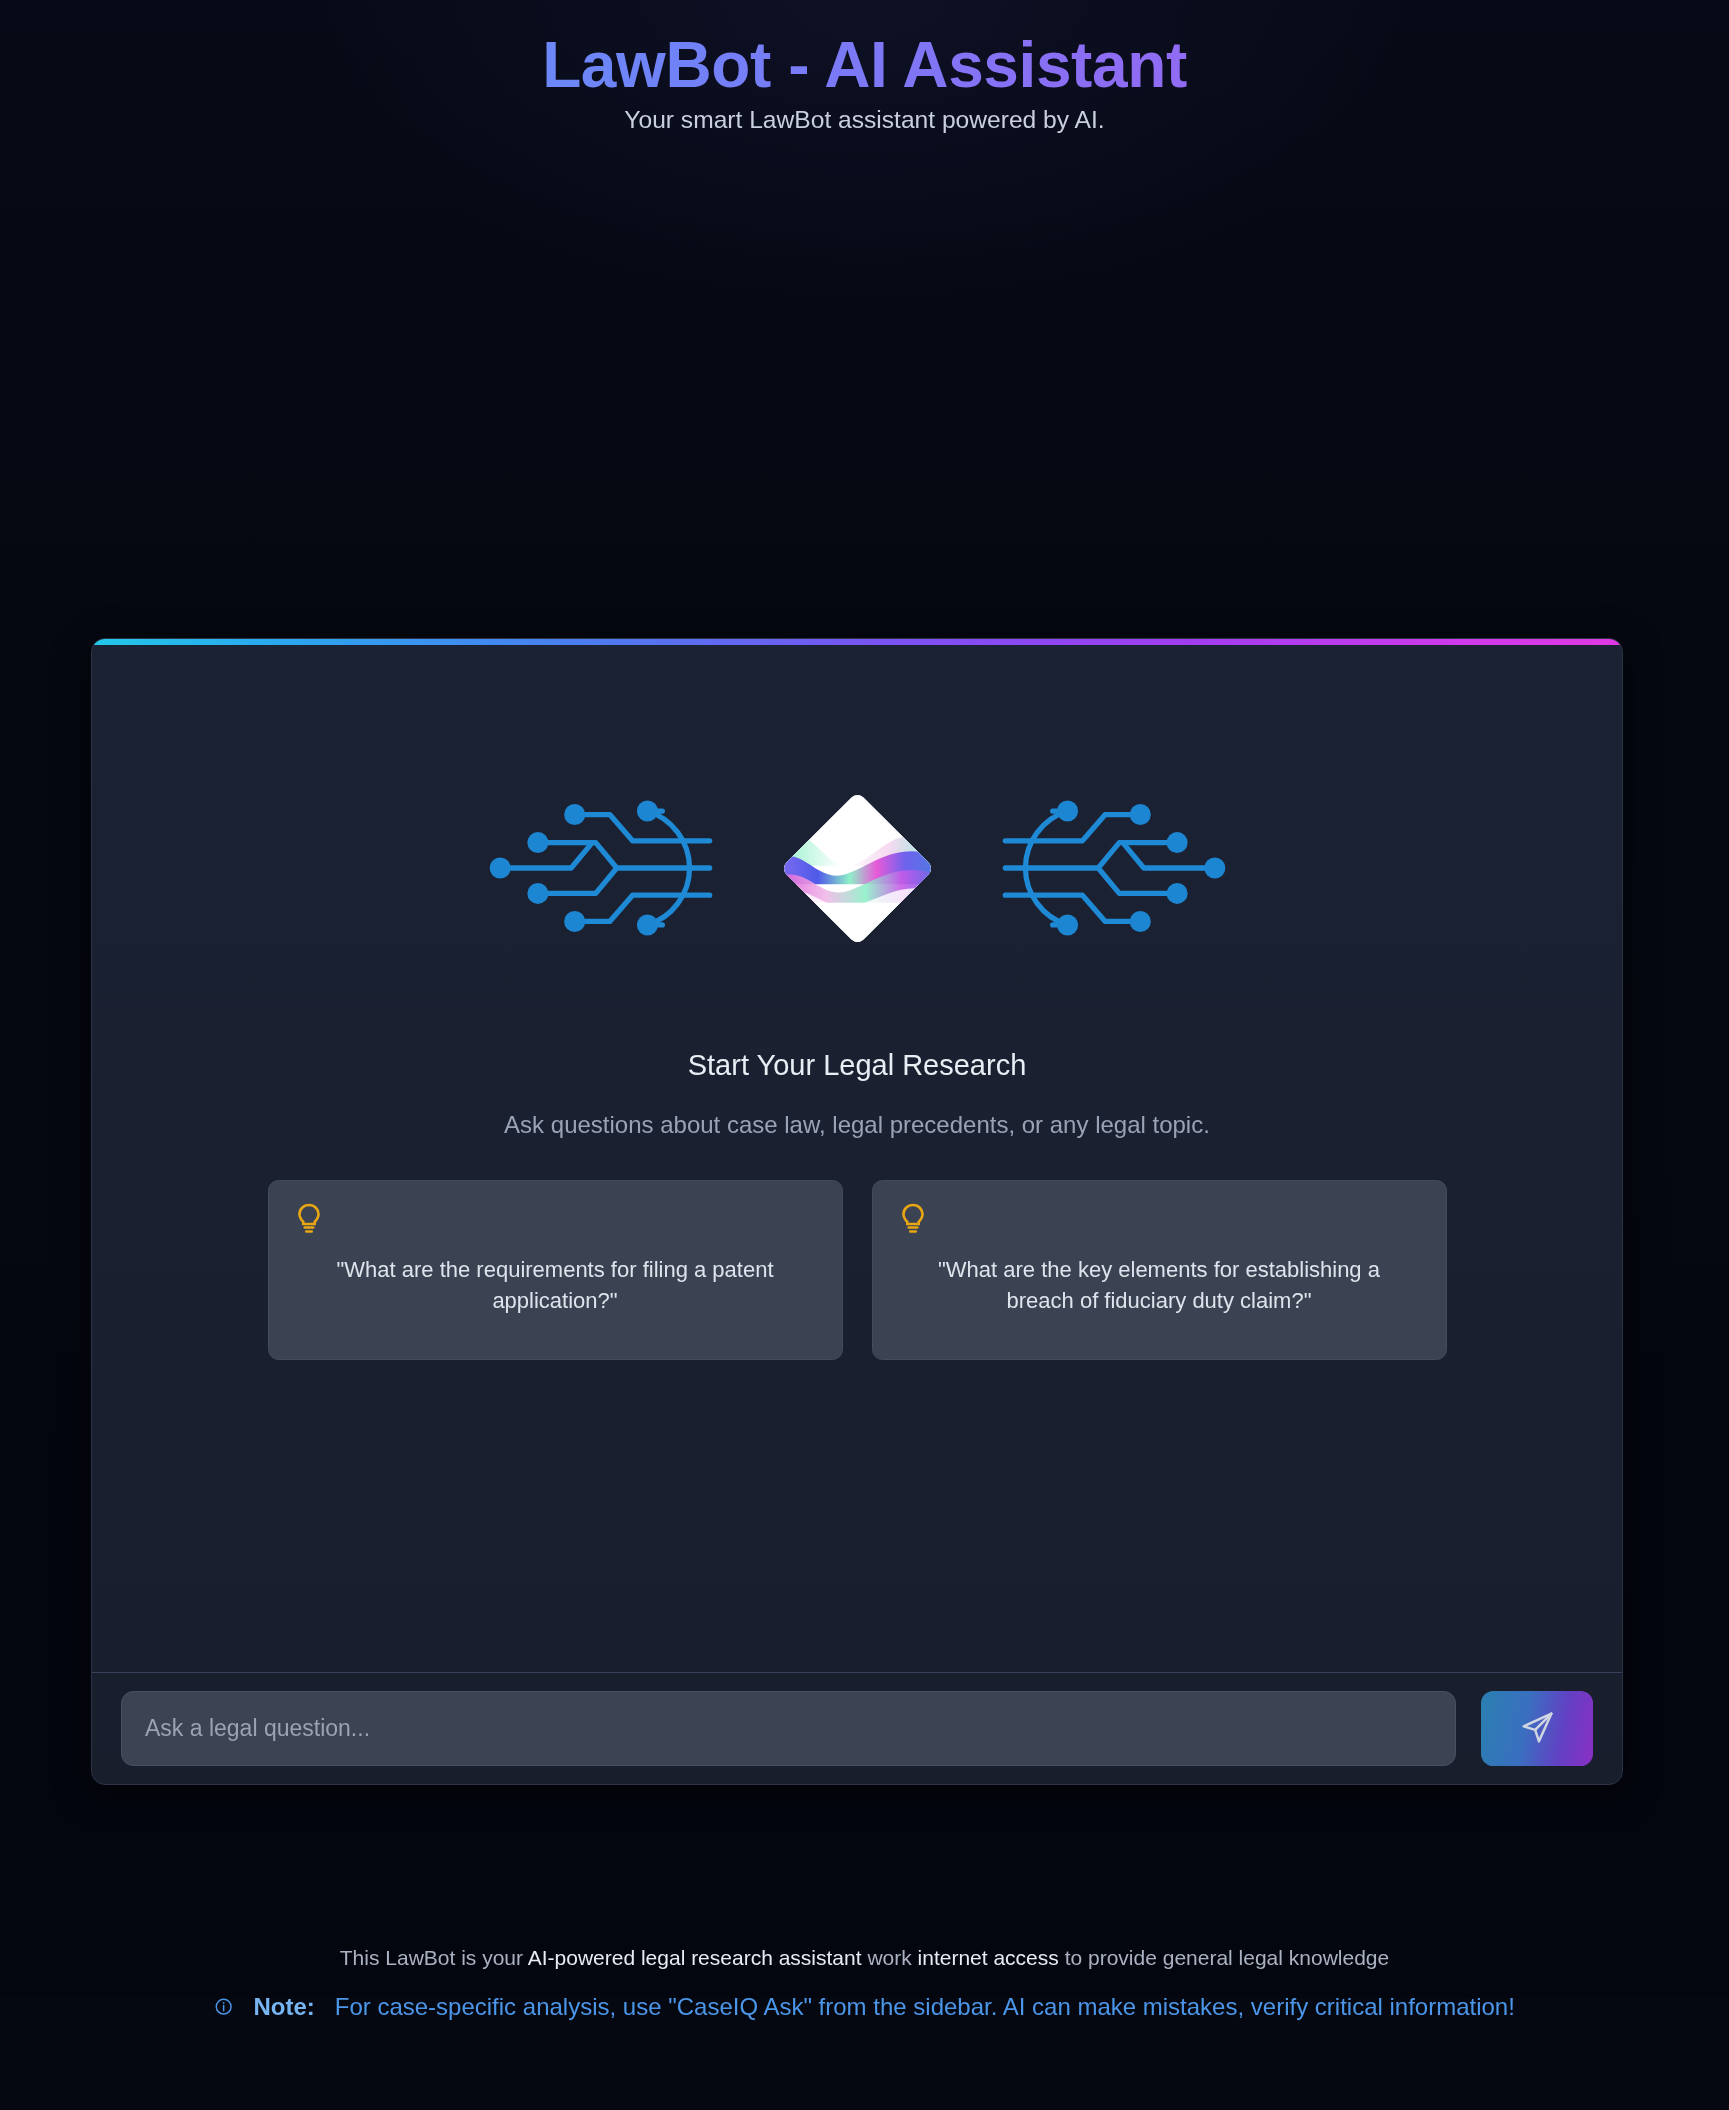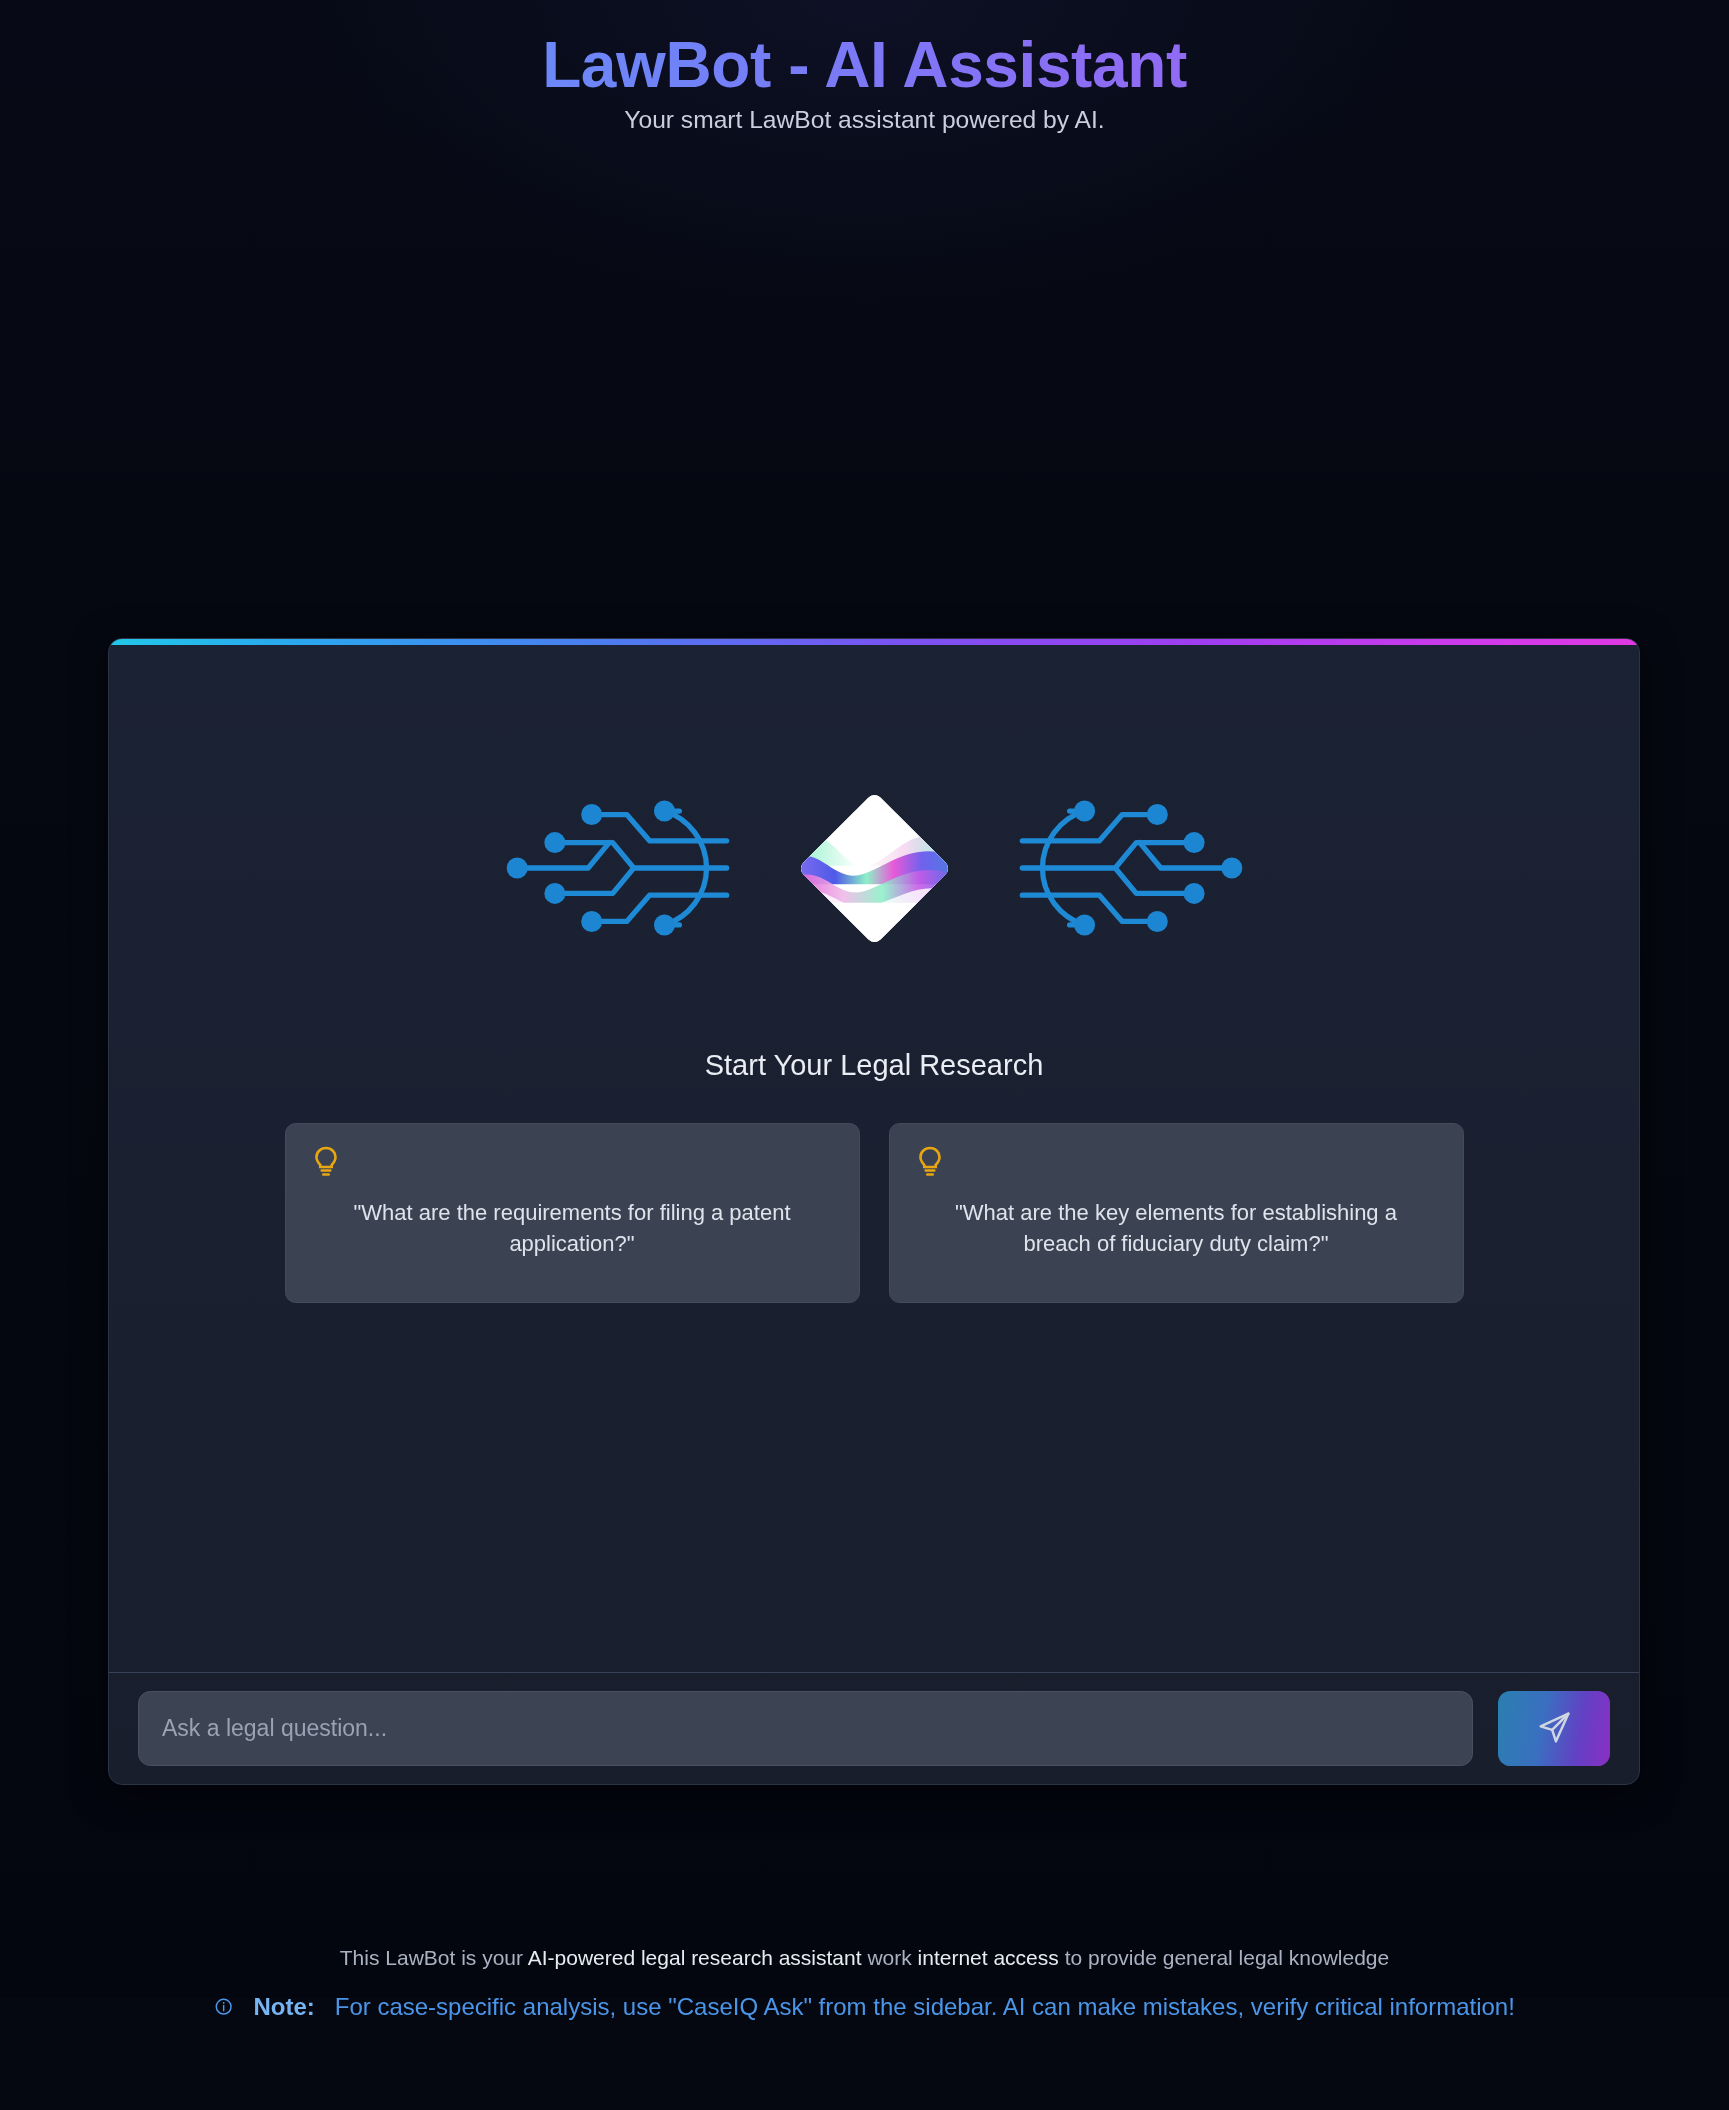--- a/index.html
+++ b/index.html
@@ -53,21 +53,21 @@
     color: #c9cfdd;
     line-height: 1.3;
     width: 1580px;
     margin-left: auto;
     margin-right: auto;
   }
 
   
   .chat-panel {
     position: absolute;
-    left: 108px;
+    left: 91px;
     top: 638px;
     width: 1532px;
     height: 1147px;
     background: linear-gradient(180deg, #1b2233 0%, #1a2030 50%, #181e2c 100%);
     border: 0.9px solid #2b3344;
     border-radius: 14px;
     overflow: hidden;
     box-shadow: 0 7px 35px rgba(0,0,0,0.55);
     display: flex;
     flex-direction: column;
@@ -338,20 +338,21 @@
             <circle cx="15" cy="81" r="12"></circle>
             <circle cx="58" cy="110" r="12"></circle>
             <circle cx="100" cy="142" r="12"></circle>
             <circle cx="183" cy="16" r="12"></circle>
             <circle cx="183" cy="146" r="12"></circle>
           </g>
         </svg>
       </div>
 
       <div class="start-title">Start Your Legal Research</div>
+      <div class="start-sub">Ask questions about case law, legal precedents, or any legal topic.</div>
 
       <div class="suggestions">
 
         <div class="suggestion-card">
           <span class="bulb-wrap">
             <svg width="26" height="32" viewBox="0 0 30 36">
               <path d="M15 3 C 8.6 3 4 7.8 4 13.6 C 4 17.6 6.2 20 8.4 22.4 L8.4 25 L21.6 25 L21.6 22.4 C 23.8 20 26 17.6 26 13.6 C 26 7.8 21.4 3 15 3 Z" fill="none" stroke="#e8a712" stroke-width="3"></path>
               <rect x="8.6" y="27.4" width="12.8" height="2.9" rx="1.4" fill="#e8a712"></rect>
               <rect x="10.4" y="32" width="9.2" height="2.9" rx="1.4" fill="#e8a712"></rect>
             </svg>

